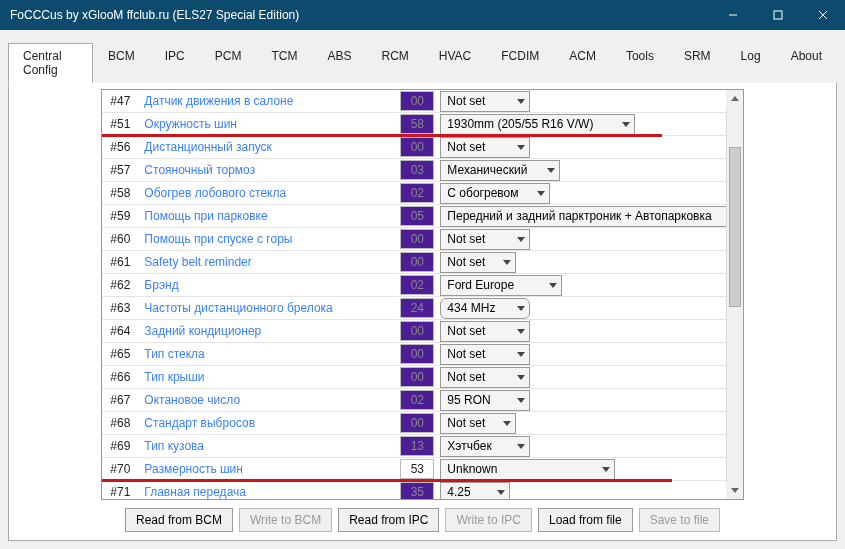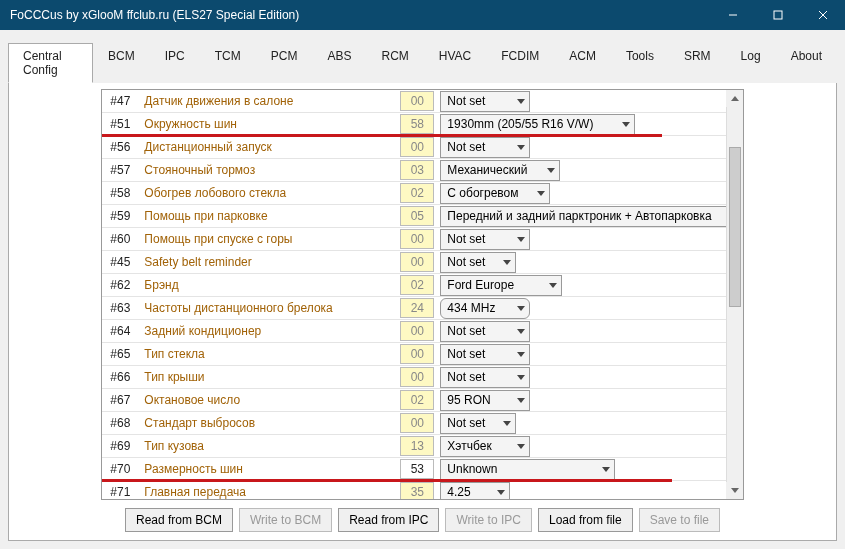--- a/index.html
+++ b/index.html
@@ -16,23 +16,23 @@
 .tabs { display: flex; border-bottom: 1px solid #aaa; margin-bottom: 0; }
 .tab { padding: 5px 14px; font-size: 12px; background: #f0f0f0; border: 1px solid transparent; border-bottom: none; position: relative; top: 1px; cursor: pointer; color: #222; }
 .tab.active { background: #fff; border: 1px solid #aaa; border-bottom: 1px solid #fff; }
 
 .tab-content { flex: 1; background: #fff; border: 1px solid #aaa; border-top: none; padding: 6px; position: relative; overflow: hidden; display: flex; flex-direction: column; align-items: center; }
 
 .grid-wrap { flex: 1; border: 1px solid #999; overflow: hidden; position: relative; }
 .grid { width: 100%; font-size: 12px; }
 .row { display: flex; align-items: center; border-bottom: 1px solid #e4e4e4; min-height: 23px; position: relative; }
 .cell-id { width: 38px; padding: 2px 0 2px 8px; color: #222; }
-.cell-label { flex: 1; padding: 2px 4px; color: #a16207; min-width: 260px; max-width: 260px; }
+.cell-label { flex: 1; padding: 2px 4px; color: #3b82f6; min-width: 260px; max-width: 260px; }
 .cell-num { width: 34px; margin-right: 6px; }
-.cell-num input { width: 100%; height: 20px; border: 1px solid #bbb; background: #fef9c3; color: #888; text-align: center; font-size: 12px; }
+.cell-num input { width: 100%; height: 20px; border: 1px solid #bbb; background: #4c1d95; color: #888; text-align: center; font-size: 12px; }
 .cell-num input.editable { background: #fff; color: #222; }
 .cell-val { }
 .dropdown { display: inline-flex; align-items: center; border: 1px solid #999; background: #f4f4f4; height: 21px; padding: 0 4px 0 6px; font-size: 12px; cursor: pointer; }
 .dropdown .dd-text { margin-right: 18px; }
 .dropdown .dd-arrow { width: 0; height: 0; border-left: 4px solid transparent; border-right: 4px solid transparent; border-top: 5px solid #444; margin-left: auto; }
 
 .underline-red { position: absolute; left: 0; height: 3px; background: #c8171b; pointer-events: none; }
 
 .scrollbar { position: absolute; right: 0; top: 0; bottom: 0; width: 17px; background: #f0f0f0; border-left: 1px solid #ddd; display: flex; flex-direction: column; align-items: center; }
 .sb-btn { width: 17px; height: 17px; display:flex; align-items:center; justify-content:center; background:#f0f0f0; }
@@ -68,22 +68,22 @@
         </svg>
       </div>
   </div>
 </div>
 
 <div class="window-body">
   <div class="tabs" id="tabs">
       <div class="tab active">Central Config</div>
       <div class="tab">BCM</div>
       <div class="tab">IPC</div>
+      <div class="tab">PCM</div>
       <div class="tab">TCM</div>
-      <div class="tab">PCM</div>
       <div class="tab">ABS</div>
       <div class="tab">RCM</div>
       <div class="tab">HVAC</div>
       <div class="tab">FCDIM</div>
       <div class="tab">ACM</div>
       <div class="tab">Tools</div>
       <div class="tab">SRM</div>
       <div class="tab">Log</div>
       <div class="tab">About</div>
     </div>
@@ -148,21 +148,21 @@
           <div class="row">
             <div class="cell-id">#60</div>
             <div class="cell-label">Помощь при спуске с горы</div>
             <div class="cell-num"><input readonly="" value="00" style=""></div>
             <div class="cell-val"><div class="dropdown" style="min-width: 90px;">
                 <span class="dd-text">Not set</span>
                 <span class="dd-arrow"></span>
               </div></div>
           </div>
           <div class="row">
-            <div class="cell-id">#45</div>
+            <div class="cell-id">#61</div>
             <div class="cell-label">Safety belt reminder</div>
             <div class="cell-num"><input readonly="" value="00" style=""></div>
             <div class="cell-val"><div class="dropdown" style="min-width: 75px;">
                 <span class="dd-text">Not set</span>
                 <span class="dd-arrow"></span>
               </div></div>
           </div>
           <div class="row">
             <div class="cell-id">#62</div>
             <div class="cell-label">Брэнд</div>

